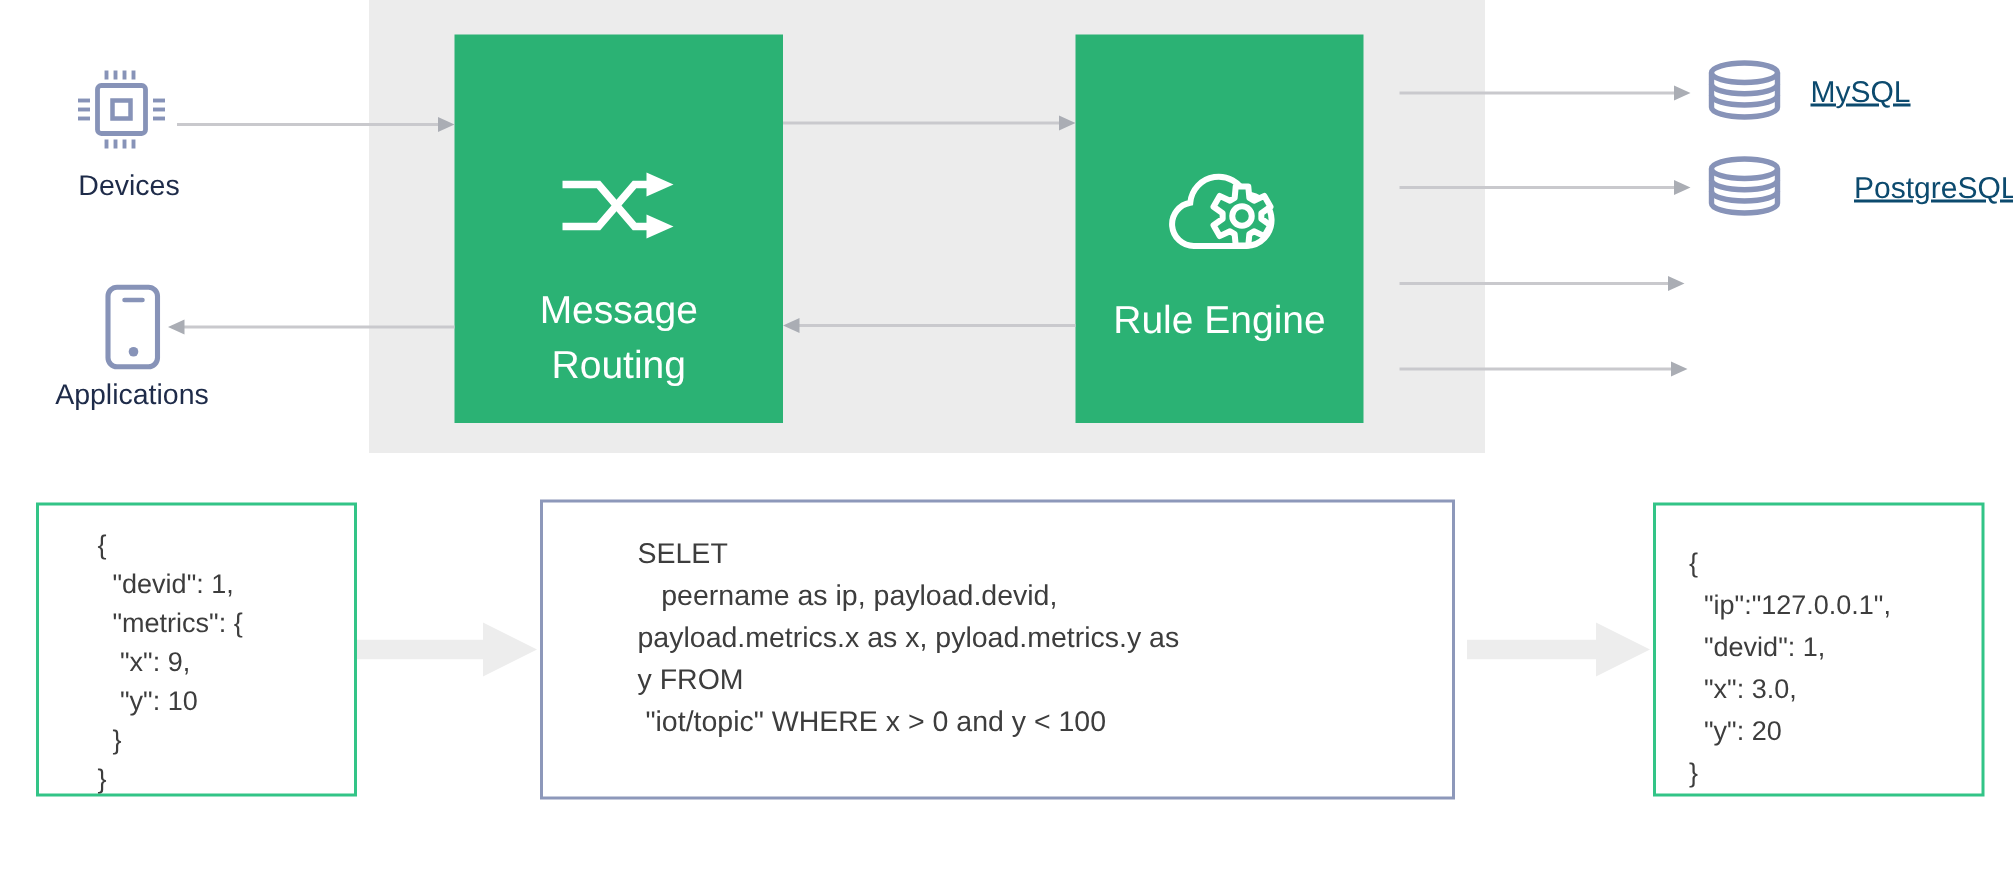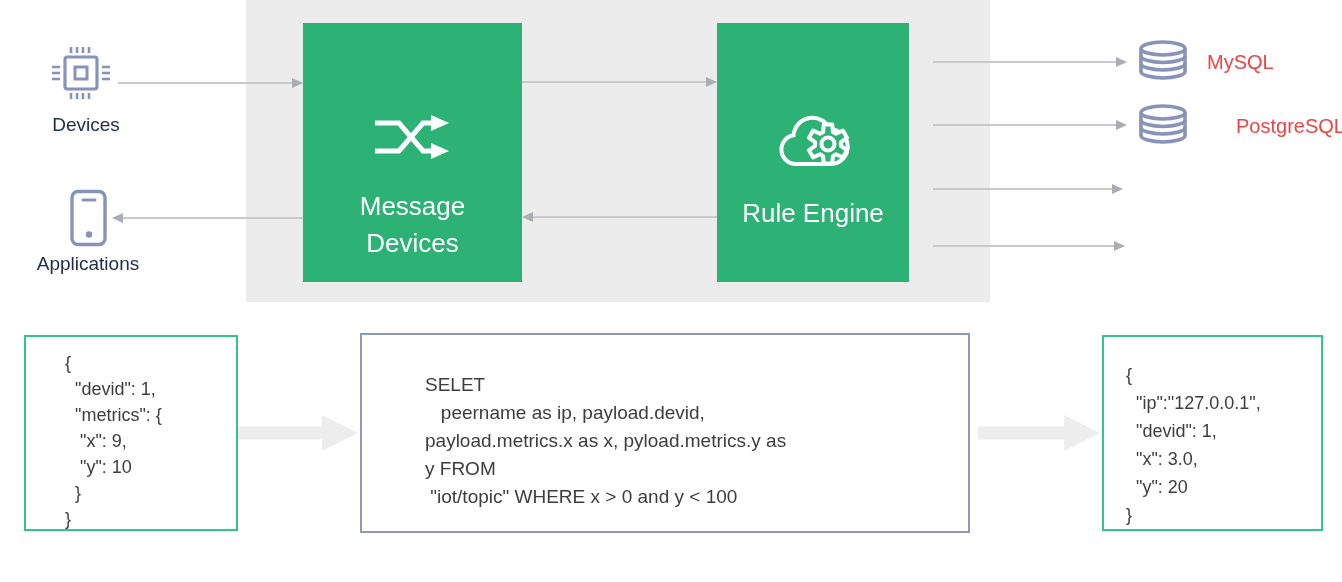--- a/index.html
+++ b/index.html
@@ -15,21 +15,21 @@
   .node.mr .nicon{top:88px;}
   .node.re .nicon{top:78px;}
   .node .nlabel{position:absolute;left:0;right:0;font-size:26px;line-height:37px;font-weight:400;}
   .node.mr .nlabel{top:165px;}
   .node.mr .nlabel span{display:inline-block;width:150px;}
   .node.re .nlabel{top:172px;}
 
   .endpoint-label{position:absolute;color:#1e2b49;font-size:19px;text-align:center;}
 
   .sink-row{position:absolute;display:flex;align-items:center;gap:16px;}
-  .sink-label{color:#ef4444;font-size:20px;white-space:nowrap;}
+  .sink-label{color:#0c4a6e;font-size:20px;white-space:nowrap;text-decoration:underline;}
 
   
   .tarrow{position:absolute;height:12px;}
   .tarrow .line{position:absolute;top:5.25px;height:1.5px;background:#c9c9cd;}
   .tarrow.right .line{left:0;right:9px;}
   .tarrow.left .line{left:9px;right:0;}
   .tarrow .head{position:absolute;top:0.5px;width:0;height:0;border-top:5.5px solid transparent;border-bottom:5.5px solid transparent;}
   .tarrow.right .head{right:0;border-left:11px solid #aaadb4;}
   .tarrow.left .head{left:0;border-right:11px solid #aaadb4;}
 
@@ -37,21 +37,21 @@
   .thick{position:absolute;top:413px;}
 
   
   .codebox{position:absolute;background:#fff;box-sizing:border-box;}
   .codebox.green{border:2px solid #33c487;}
   .codebox.blue{border:2px solid #8d98ba;}
   .codebox pre{margin:0;font-family:"Liberation Sans",sans-serif;color:#3d3d3d;white-space:pre;}
   .box-in{left:24px;top:335px;width:214px;height:196px;}
   .box-in pre{padding:13px 0 0 39px;font-size:18px;line-height:26px;}
   .box-sql{left:360px;top:333px;width:610px;height:200px;}
-  .box-sql pre{padding:36px 0 0 63px;font-size:19px;line-height:28px;}
+  .box-sql pre{padding:21px 0 0 63px;font-size:19px;line-height:28px;}
   .box-out{left:1102px;top:335px;width:221px;height:196px;}
   .box-out pre{padding:24px 0 0 22px;font-size:18px;line-height:28px;}
 
   .abs{position:absolute;}
 </style>
 </head>
 <body>
 
 <div class="stage">
 
@@ -92,21 +92,21 @@
 
   <div class="node mr">
     <div class="nicon">
       <svg width="80" height="52" viewBox="0 0 80 52" fill="none">
         <path d="M2,12 H26 L50,40 H60" stroke="#fff" stroke-width="5"></path>
         <path d="M2,40 H26 L50,12 H60" stroke="#fff" stroke-width="5"></path>
         <polygon points="58,4 76,12 58,20" fill="#fff"></polygon>
         <polygon points="58,32 76,40 58,48" fill="#fff"></polygon>
       </svg>
     </div>
-    <div class="nlabel"><span>Message Devices</span></div>
+    <div class="nlabel"><span>Message Routing</span></div>
   </div>
 
   <div class="node re">
     <div class="nicon">
       <svg width="85" height="75" viewBox="0 0 85 75" fill="none">
         <path d="M46,63 H25 A14.5,14.5 0 0 1 22.5,34.2 A19,19 0 0 1 59,28.6 A13.5,13.5 0 0 1 60,63 Z" stroke="#fff" stroke-width="4" stroke-linecap="round"></path>
         <path d="M61.2,23.4 L52.8,23.4 L52.1,31 L49,32.8 L42.1,29.6 L38,36.8 L44.1,41.2 L44.1,44.8 L38,49.2 L42.1,56.4 L49,53.2 L52.1,55.1 L52.8,62.6 L61.2,62.6 L61.9,55.1 L65,53.2 L71.9,56.4 L76,49.2 L69.9,44.8 L69.9,41.2 L76,36.8 L71.9,29.6 L65,32.8 L61.9,31 Z" fill="#2bb274" stroke="#fff" stroke-width="4" stroke-linejoin="round"></path>
         <circle cx="57" cy="43" r="6.5" stroke="#fff" stroke-width="4"></circle>
       </svg>
     </div>

